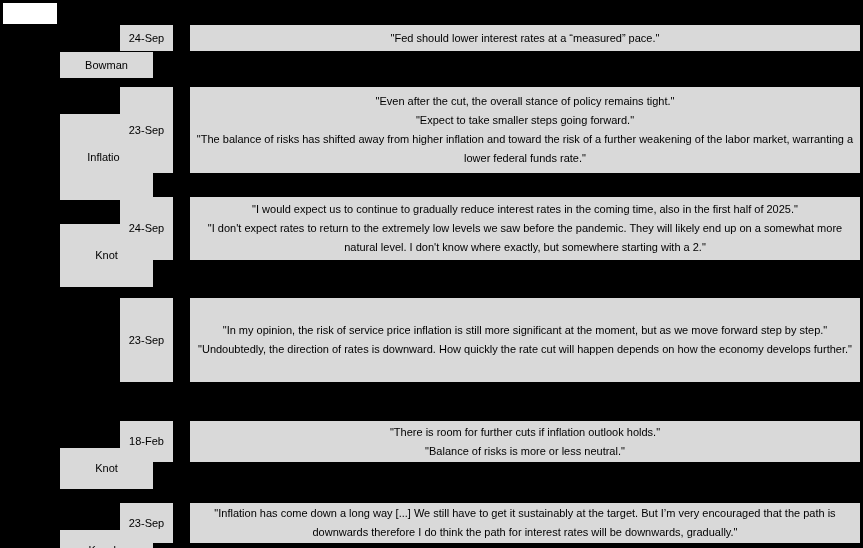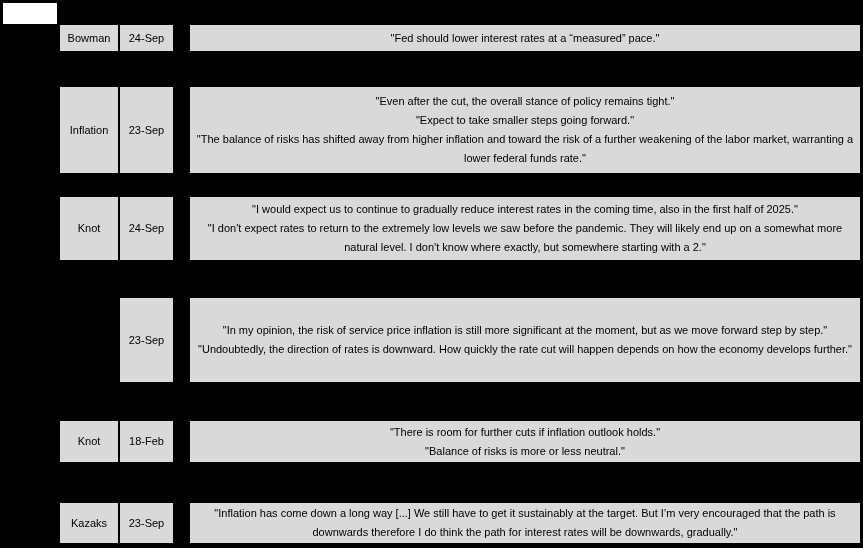--- a/index.html
+++ b/index.html
@@ -31,21 +31,21 @@
     height: 100%;
     background: #d9d9d9;
     display: flex;
     align-items: center;
     justify-content: center;
     font-size: 11px;
     line-height: 19px;
     text-align: center;
     box-sizing: border-box;
   }
-  .cell.speaker { left: 60px;  width: 58px; }
+  .cell.speaker { left: 60px;  width: 93px; margin-top: 27px; }
   .cell.date    { left: 120px; width: 53px; }
   .cell.quote   {
     left: 190px;
     width: 670px;
     flex-direction: column;
     padding: 0 4px;
   }
   .quote-line { width: 100%; }
   
   #row-0 { top: 25px;  height: 26px; }

